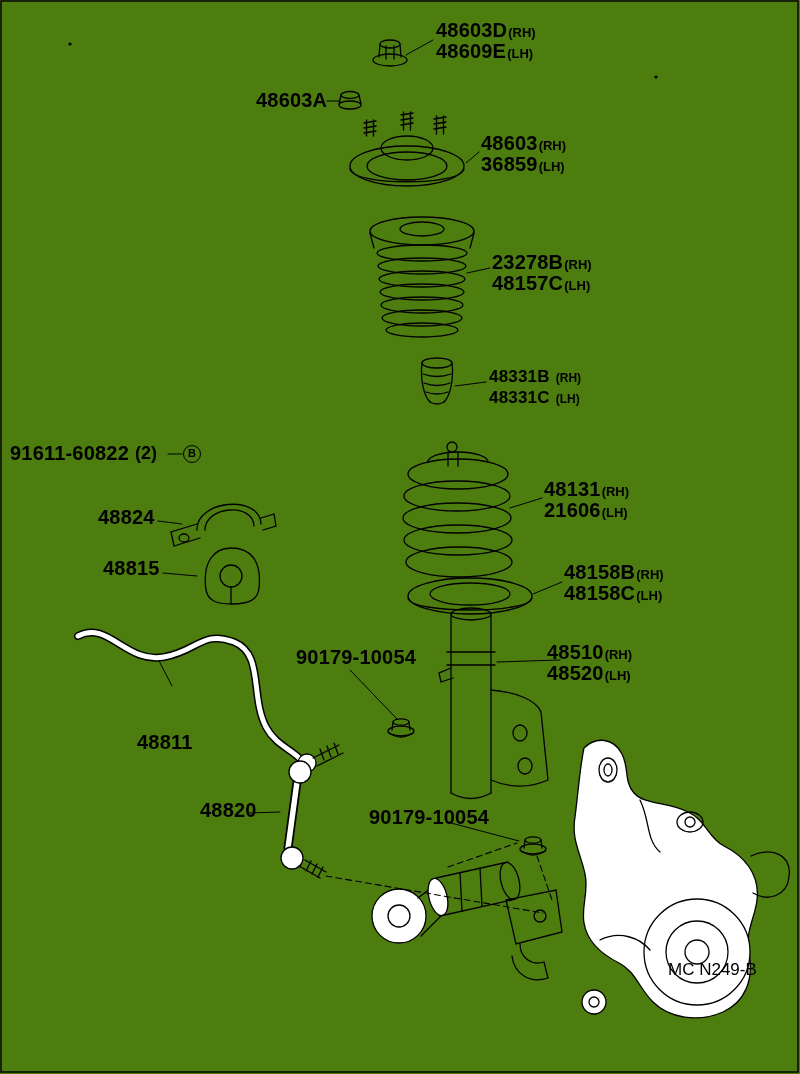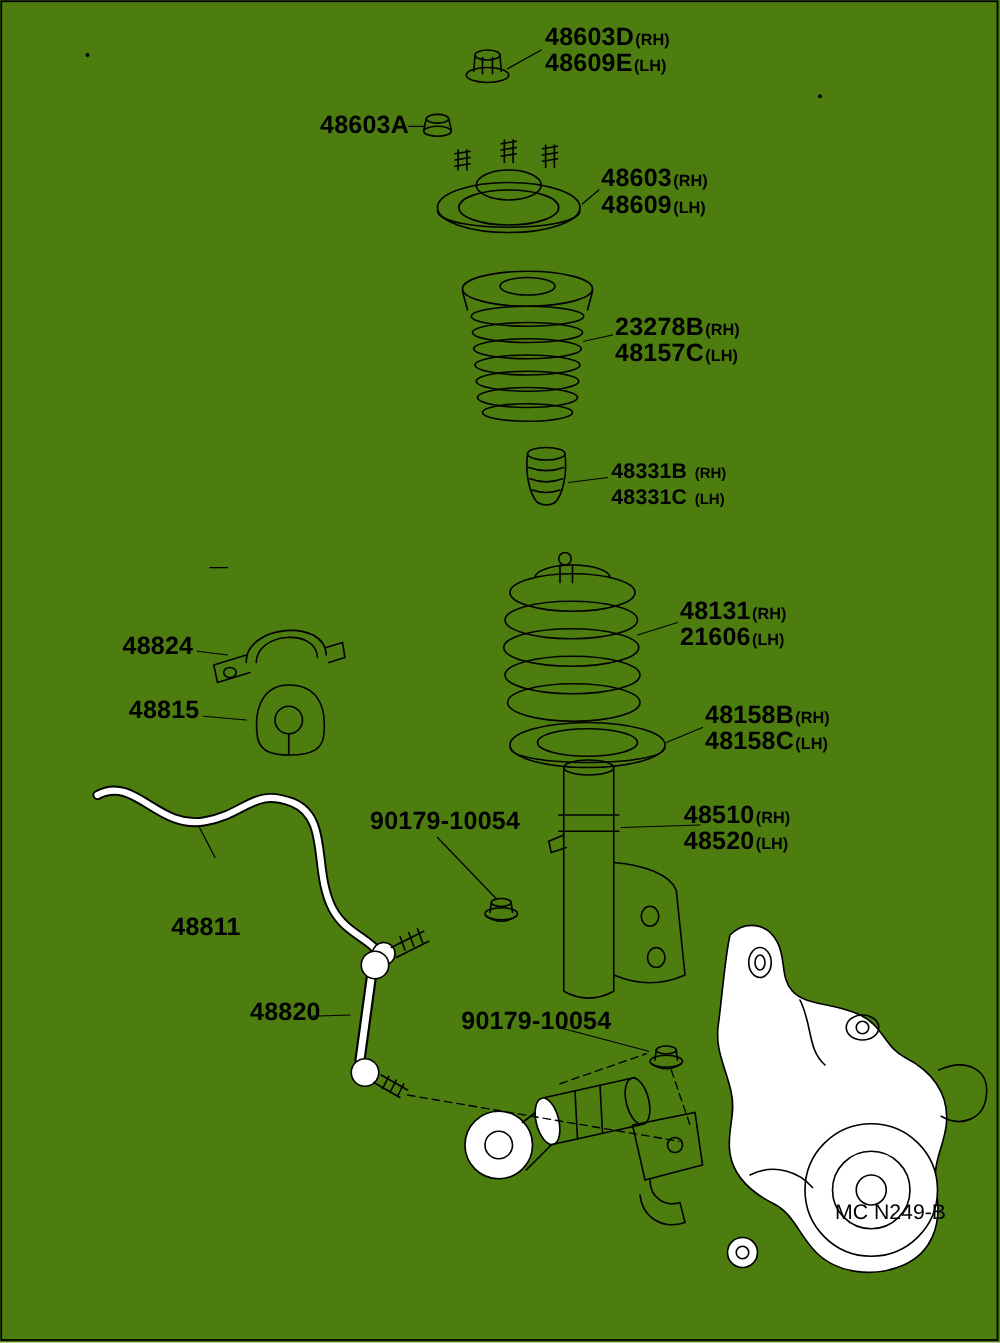--- a/index.html
+++ b/index.html
@@ -256,21 +256,21 @@
       <span class="num">48603A</span>
     </div>
   </div>
 
   <div class="label" style="left:481px; top:133px;">
     <div class="row">
       <span class="num">48603</span>
       <span class="side">(RH)</span>
     </div>
     <div class="row">
-      <span class="num">48609</span>
+      <span class="num">36859</span>
       <span class="side">(LH)</span>
     </div>
   </div>
 
   <div class="label" style="left:492px; top:252px;">
     <div class="row">
       <span class="num">23278B</span>
       <span class="side">(RH)</span>
     </div>
     <div class="row">
@@ -283,20 +283,27 @@
     <div class="row">
       <span class="num">48331B</span>
       <span class="side">(RH)</span>
     </div>
     <div class="row">
       <span class="num">48331C</span>
       <span class="side">(LH)</span>
     </div>
   </div>
 
+  <div class="label" style="left:10px; top:443px;">
+    <div class="row mid">
+      <span class="num">91611-60822</span>
+      <span class="qty">(2)</span>
+      <span class="marker-circle">B</span>
+    </div>
+  </div>
 
   <div class="label" style="left:98px; top:507px;">
     <div class="row">
       <span class="num">48824</span>
     </div>
   </div>
 
   <div class="label" style="left:103px; top:558px;">
     <div class="row">
       <span class="num">48815</span>

